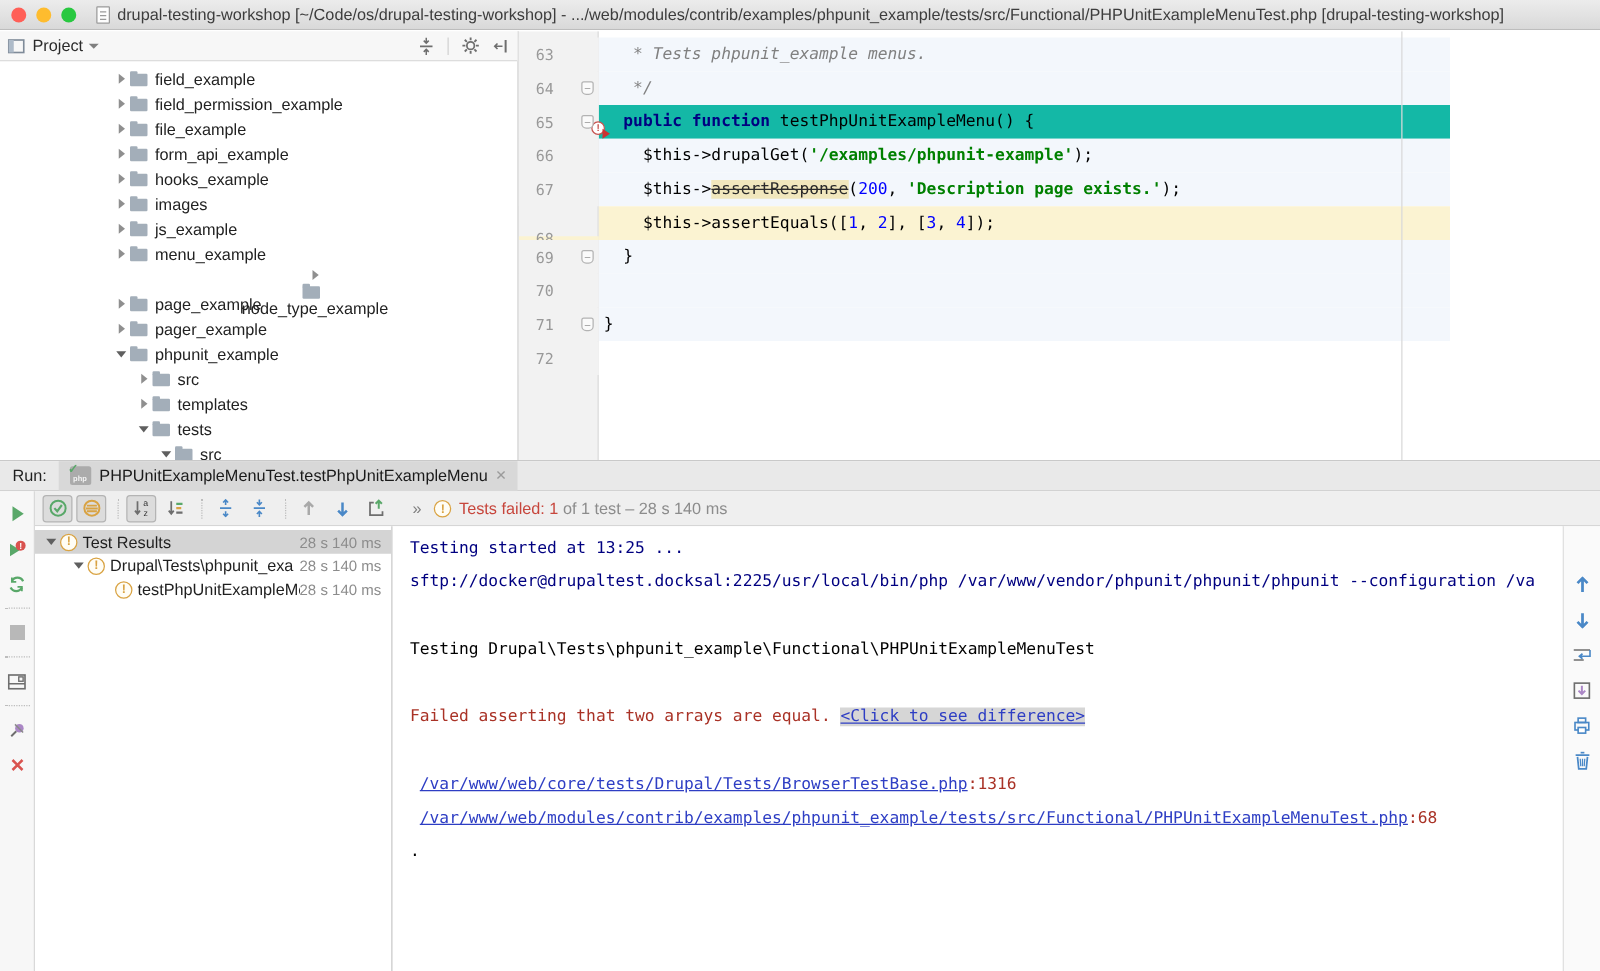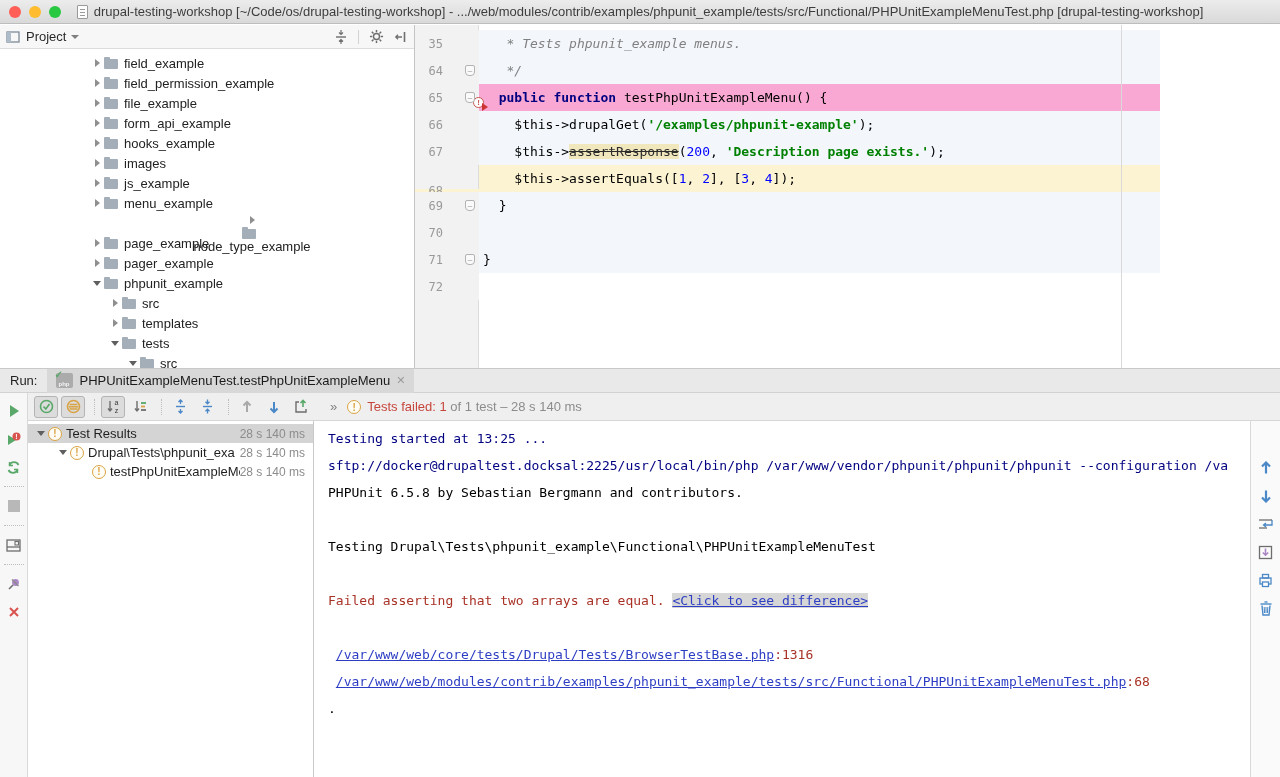--- a/index.html
+++ b/index.html
@@ -316,21 +316,21 @@
           <span>src</span>
         </div>
       </div>
   </div>
 
   <div class="editor-area">
     <div class="gutter-col"></div>
     <div class="code-lines" id="code-lines">
         <div class="code-row">
           <div class="g-cell" style="background: rgb(242, 242, 242);">
-            <span class="g-num">35</span>
+            <span class="g-num">63</span>
           </div>
           <div class="c-cell" style="background: rgb(243, 247, 252);">
             <pre><span class="sg-cmt">   * Tests phpunit_example menus.</span></pre>
           </div>
         </div>
         <div class="code-row">
           <div class="g-cell" style="background: rgb(242, 242, 242);">
             <span class="g-num">64</span>
             <span class="g-fold">–</span>
           </div>
@@ -340,21 +340,21 @@
         </div>
         <div class="code-row">
           <div class="g-cell" style="background: rgb(242, 242, 242);">
             <span class="g-num">65</span>
             <span class="g-icon failed-run-icon">
               <span class="ring">!</span>
               <span class="tri"></span>
             </span>
             <span class="g-fold">–</span>
           </div>
-          <div class="c-cell" style="background: #f9a8d4;">
+          <div class="c-cell" style="background: #14b8a6;">
             <pre><span class="sg-pln">  </span><span class="sg-kw">public function</span><span class="sg-pln"> testPhpUnitExampleMenu() {</span></pre>
           </div>
         </div>
         <div class="code-row">
           <div class="g-cell" style="background: rgb(242, 242, 242);">
             <span class="g-num">66</span>
           </div>
           <div class="c-cell" style="background: rgb(243, 247, 252);">
             <pre><span class="sg-pln">    $this-&gt;drupalGet(</span><span class="sg-str">'/examples/phpunit-example'</span><span class="sg-pln">);</span></pre>
           </div>
@@ -578,21 +578,20 @@
             <div class="tt-row" style="padding-left: 50px;">
               <span class="tw-arrow"></span>
               <span class="tt-warn">!</span>
               <span class="tt-label">testPhpUnitExampleMenu</span>
               <span class="tt-dur">28 s 140 ms</span>
             </div>
           </div>
         <div class="console" id="console">
             <div class="con-line"><span class="cl-blue">Testing started at 13:25 ...</span></div>
             <div class="con-line"><span class="cl-blue">sftp://docker@drupaltest.docksal:2225/usr/local/bin/php /var/www/vendor/phpunit/phpunit/phpunit --configuration /va</span></div>
-            <div class="con-line"><span>PHPUnit 6.5.8 by Sebastian Bergmann and contributors.</span></div>
             <div class="con-line">&nbsp;</div>
             <div class="con-line"><span>Testing Drupal\Tests\phpunit_example\Functional\PHPUnitExampleMenuTest</span></div>
             <div class="con-line">&nbsp;</div>
             <div class="con-line"><span class="cl-red">Failed asserting that two arrays are equal. </span><span class="cl-link hl">&lt;Click to see difference&gt;</span></div>
             <div class="con-line">&nbsp;</div>
             <div class="con-line"><span> </span><span class="cl-link">/var/www/web/core/tests/Drupal/Tests/BrowserTestBase.php</span><span class="cl-red">:1316</span></div>
             <div class="con-line"><span> </span><span class="cl-link">/var/www/web/modules/contrib/examples/phpunit_example/tests/src/Functional/PHPUnitExampleMenuTest.php</span><span class="cl-red">:68</span></div>
             <div class="con-line"><span>.</span></div>
           </div>
         <div class="console-strip" id="console-strip">

